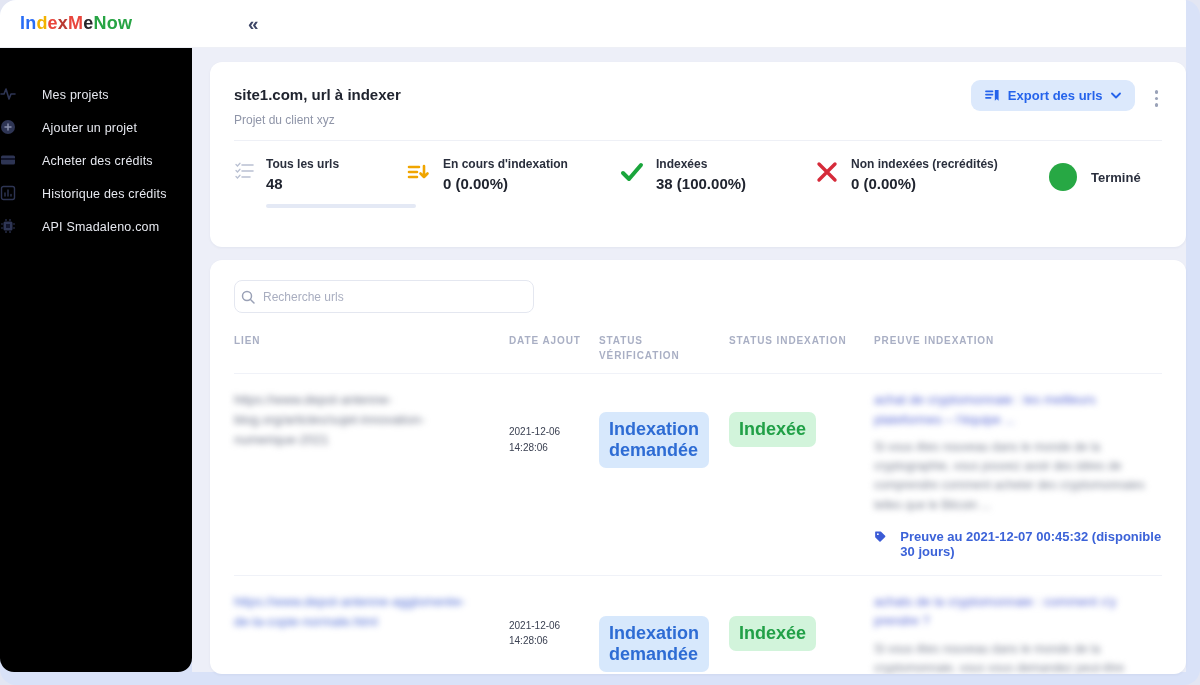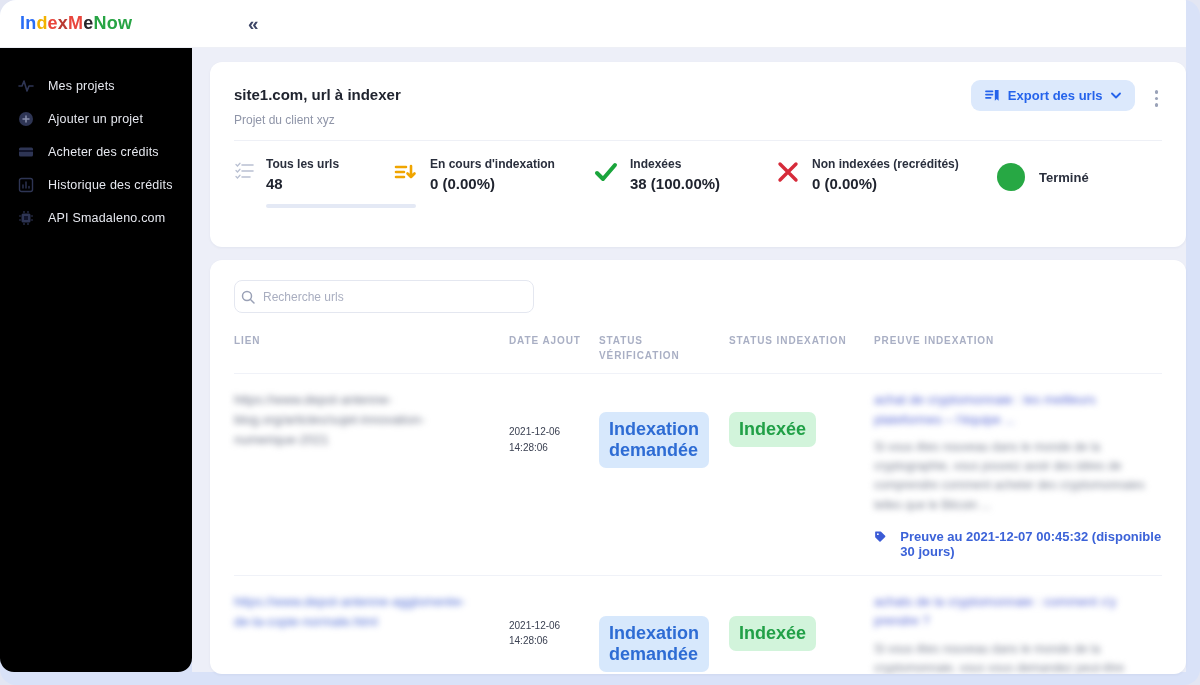--- a/index.html
+++ b/index.html
@@ -14,38 +14,38 @@
   .credits { font-size:12.5px; color:#3a4154; font-weight:600; }
   .flag { width:18px; height:18px; border-radius:5px; overflow:hidden; display:flex; margin-left:28px; cursor:pointer; box-shadow:0 0 0 1px #e8eaf2; }
   .flag i { flex:1; }
   .flag .b { background:#2b3f9e; } .flag .w { background:#fff; } .flag .r { background:#e8414a; }
   .greeting { font-size:12.5px; color:#3a4154; margin-left:26px; }
   .greeting b { font-weight:700; color:#23283a; }
   .avatar { width:30px; height:30px; border-radius:9px; background:#0fa04a; color:#fff; font-size:14px; font-weight:700; display:flex; align-items:center; justify-content:center; margin-left:14px; cursor:pointer; }
 
   
   .sidebar { position:absolute; top:47px; left:0; width:192px; height:625px; background:#000; border-radius:0 0 14px 14px; padding-top:22px; z-index:4; }
-  .side-item { display:flex; align-items:center; height:33px; padding-left:18px; cursor:pointer; }
+  .side-item { display:flex; align-items:flex-end; height:33px; cursor:pointer;gap:12px; }
   .side-item svg { width:16px; height:16px; flex:none; }
   .side-item span.lbl { margin-left:14px; font-size:12.5px; color:#e6e8ef; letter-spacing:.2px; }
 
   
   .content { position:absolute; top:47px; left:192px; width:994px; height:625px; background:#edeff8; padding:15px 0 0 18px; }
   .card { background:#fff; border-radius:12px; box-shadow:0 1px 3px rgba(25,35,80,.05); width:976px; }
 
   
   .card1 { height:185px; padding:18px 24px 0; }
   .card1-head { display:flex; align-items:flex-start; }
   .proj-title { font-size:15px; font-weight:700; color:#20242f; margin-top:6px;text-align:right; }
   .proj-sub { font-size:12px; color:#8f95a8; margin-top:10px; }
   .export-btn { margin-left:auto; display:flex; align-items:center; gap:8px; background:#dce9fc; border:none; border-radius:9px; padding:8px 14px; color:#2563eb; font-weight:700; font-size:13px; cursor:pointer; font-family:inherit; }
   .kebab { margin-left:16px; margin-top:6px; display:flex; flex-direction:column; gap:3px; cursor:pointer; padding:4px; }
   .kebab i { width:3.5px; height:3.5px; border-radius:50%; background:#9aa2b8; }
   .divider { border-top:1px solid #eef0f6; margin-top:13px; }
-  .stats { display:flex; padding-top:16px; }
+  .stats { display:flex; padding-top:16px;gap:13px; }
   .stat { display:flex; }
   .stat .ic { width:26px; margin-right:10px; padding-top:3px; }
   .stat .label { font-size:12px; font-weight:700; color:#2a2f3d; }
   .stat .value { font-size:15px; font-weight:700; color:#20242f; margin-top:4px; }
   .stat .bar { width:150px; height:4px; border-radius:2px; background:#e4e9f5; margin-top:12px; }
   .s1{width:160px;} .s2{width:200px;} .s3{width:182px;} .s4{width:221px;}
   .s5 { display:flex; align-items:center; height:40px; }
   .dot { width:28px; height:28px; border-radius:50%; background:#27a844; margin-right:14px; }
   .s5 .label { font-size:13px; }
 

